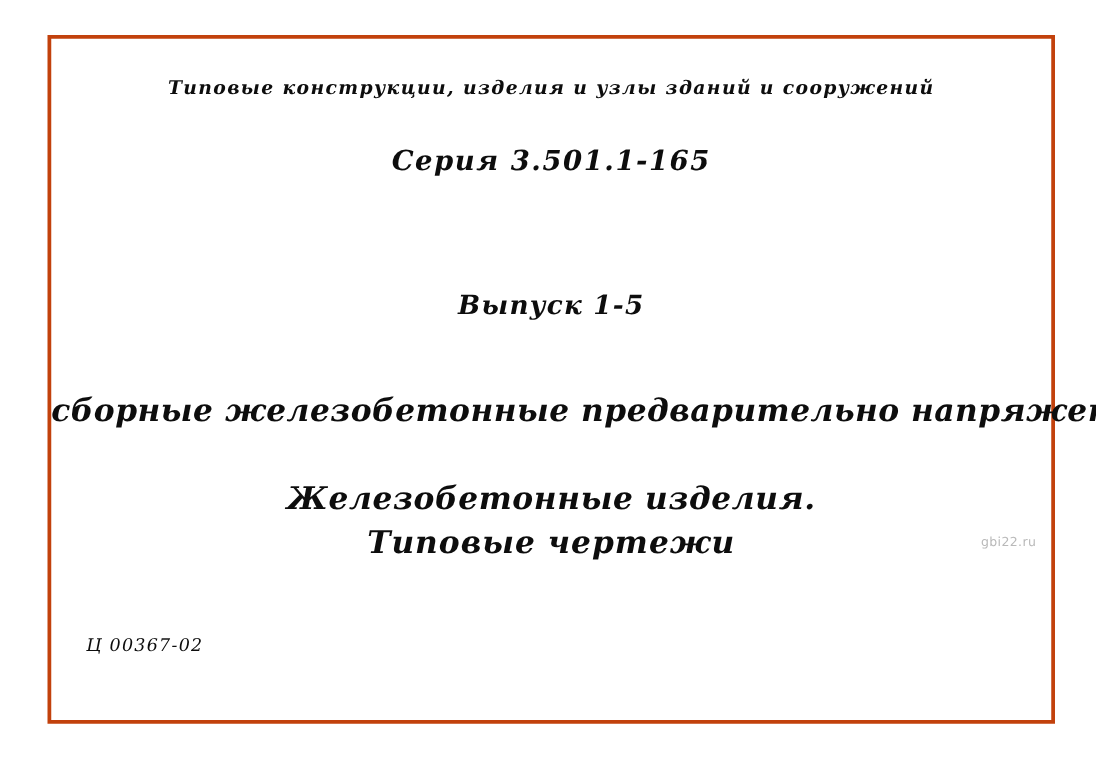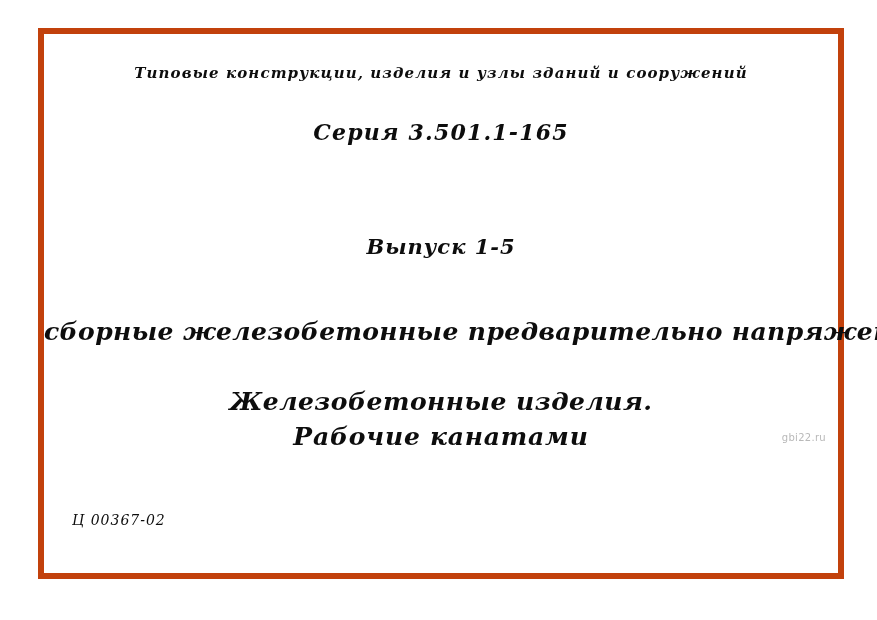--- a/index.html
+++ b/index.html
@@ -19,21 +19,21 @@
     height: 620px;
     background: #ffffff;
   }
   
   .sheet-frame {
     position: absolute;
     left: 38px;
     top: 28px;
     width: 806px;
     height: 551px;
-    border: 6px solid #c2410c;
+    border: 3px solid #c2410c;
     box-sizing: border-box;
     background: #ffffff;
   }
   .sheet-inner {
     position: absolute;
     left: 0;
     top: 0;
     right: 0;
     bottom: 0;
   }
@@ -132,21 +132,21 @@
 
 
       <div class="line center l-issue">Выпуск 1-5</div>
 
 
       <div class="line center l-body2">сборные железобетонные предварительно напряженные,</div>
 
 
       <div class="line center l-body4">Железобетонные изделия.</div>
 
-      <div class="line center l-body5">Рабочие канатами</div>
+      <div class="line center l-body5">Типовые чертежи</div>
 
       <div class="line l-code">Ц 00367-02</div>
 
       <div class="watermark">gbi22.ru</div>
 
     </div>
   </div>
 
 </div>
 

